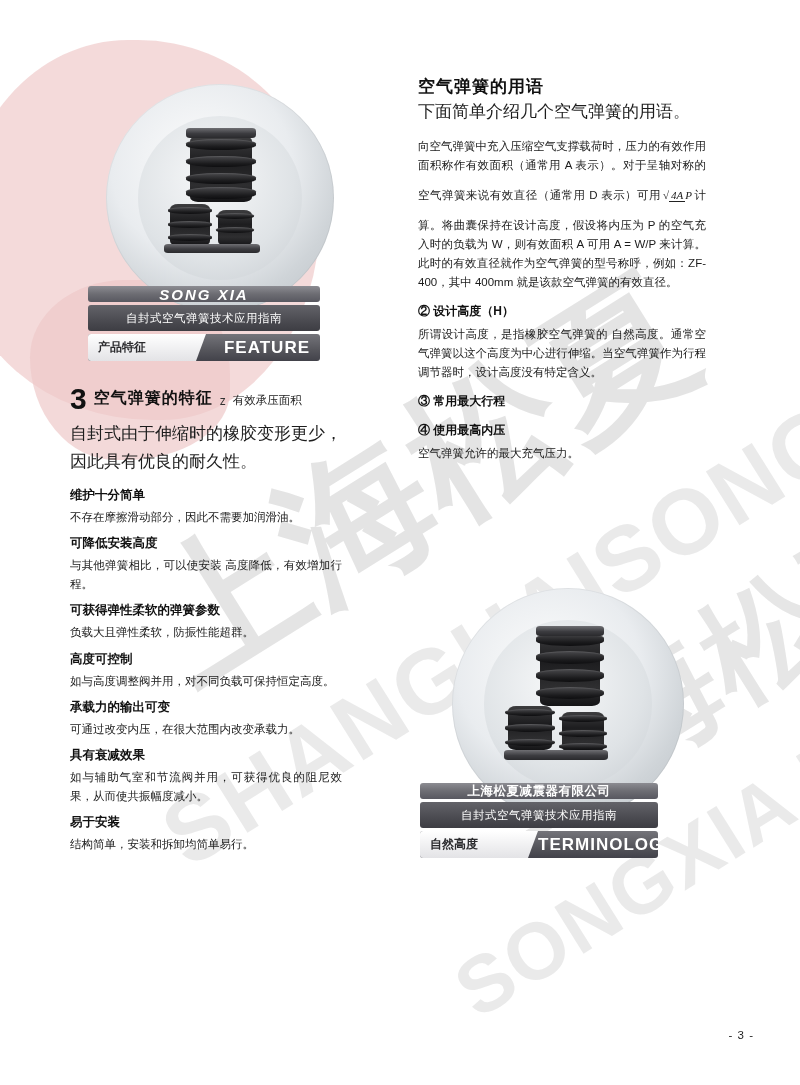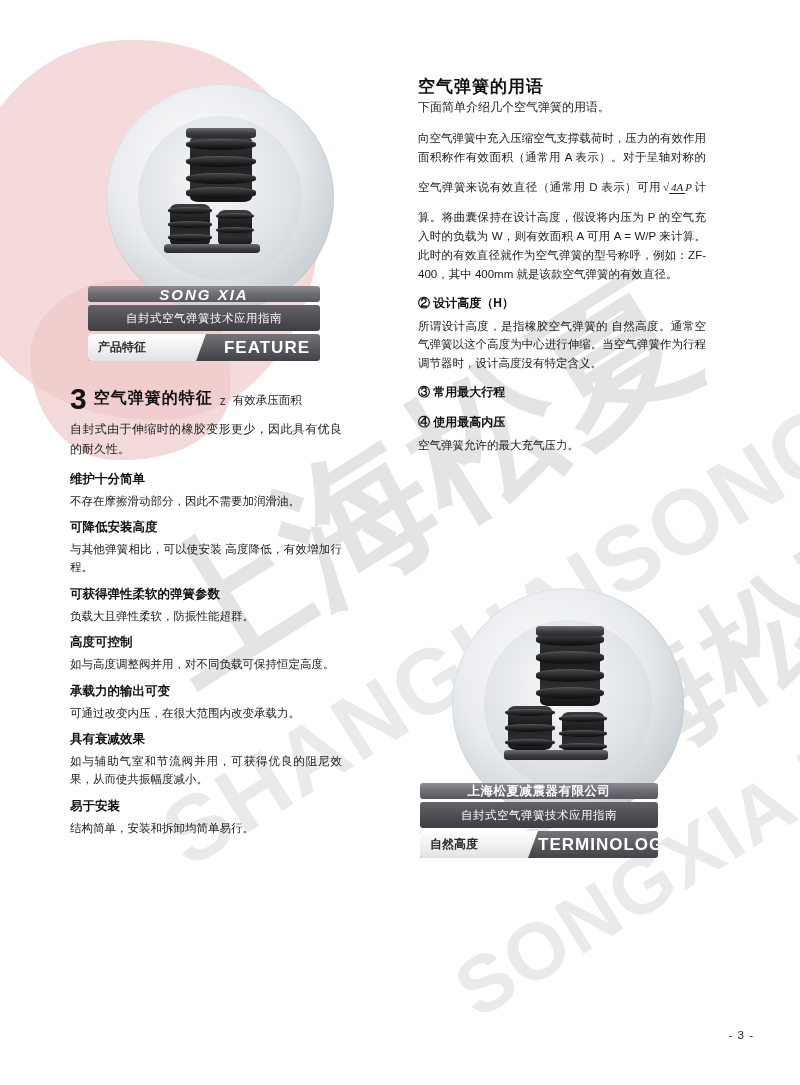--- a/index.html
+++ b/index.html
@@ -197,21 +197,21 @@
     padding-bottom:3px;
   }
   .feature-head .z {
     font-size:12px; color:#333; padding-bottom:4px;
   }
   .feature-head .t2 {
     font-size:11.5px; color:#222; padding-bottom:4px;
   }
 
   p.body {
-    font-size:12px;
+    font-size:17px;
     line-height:1.65;
     margin:0 0 11px 0;
     text-align:justify;
     color:#1d1d1d;
   }
   h3.sub {
     font-size:12.5px;
     font-weight:bold;
     margin:0 0 4px 0;
     color:#111;

